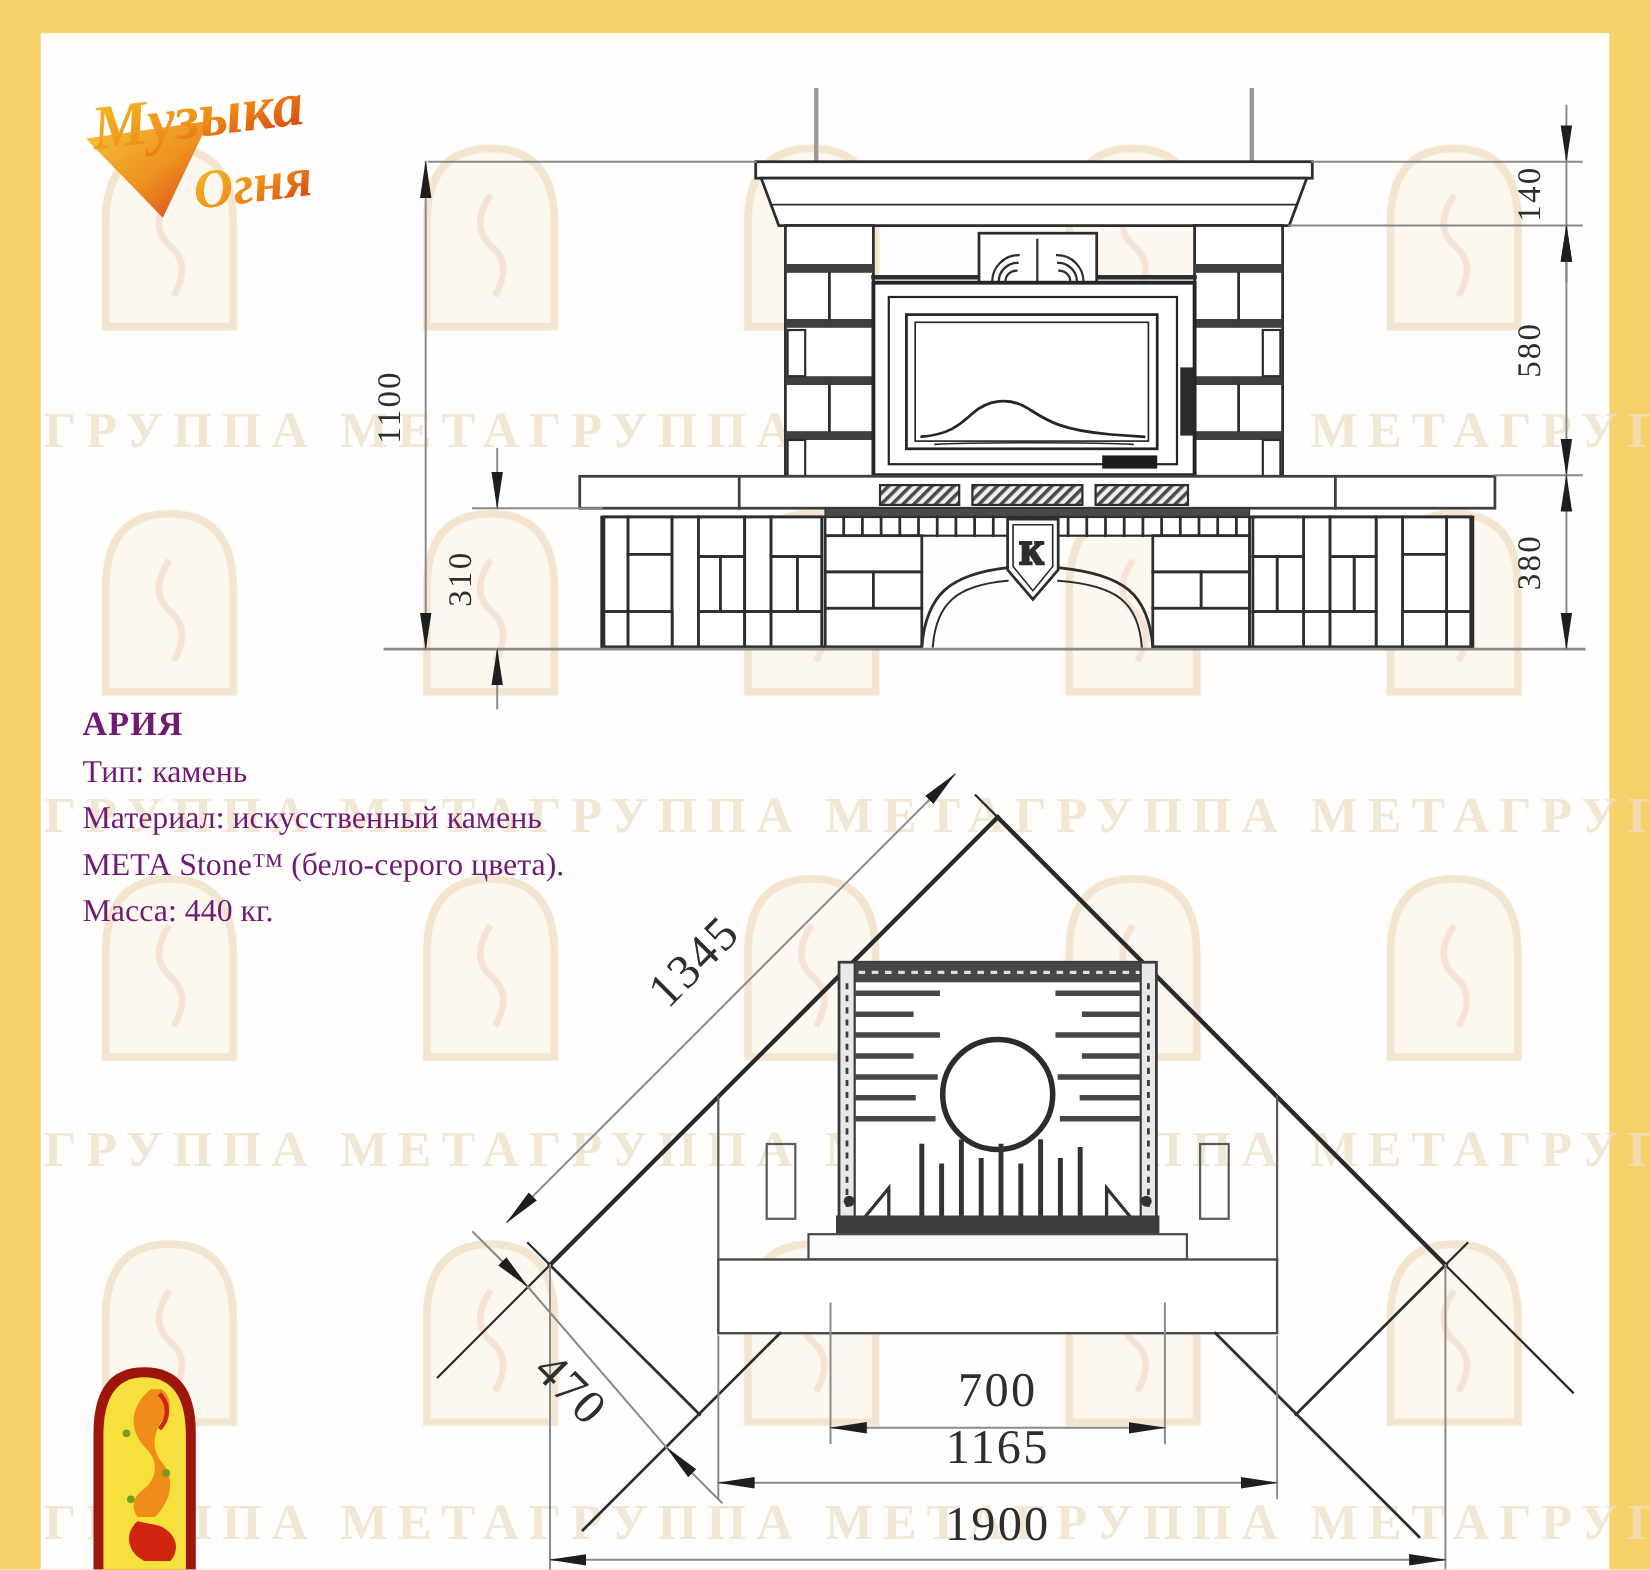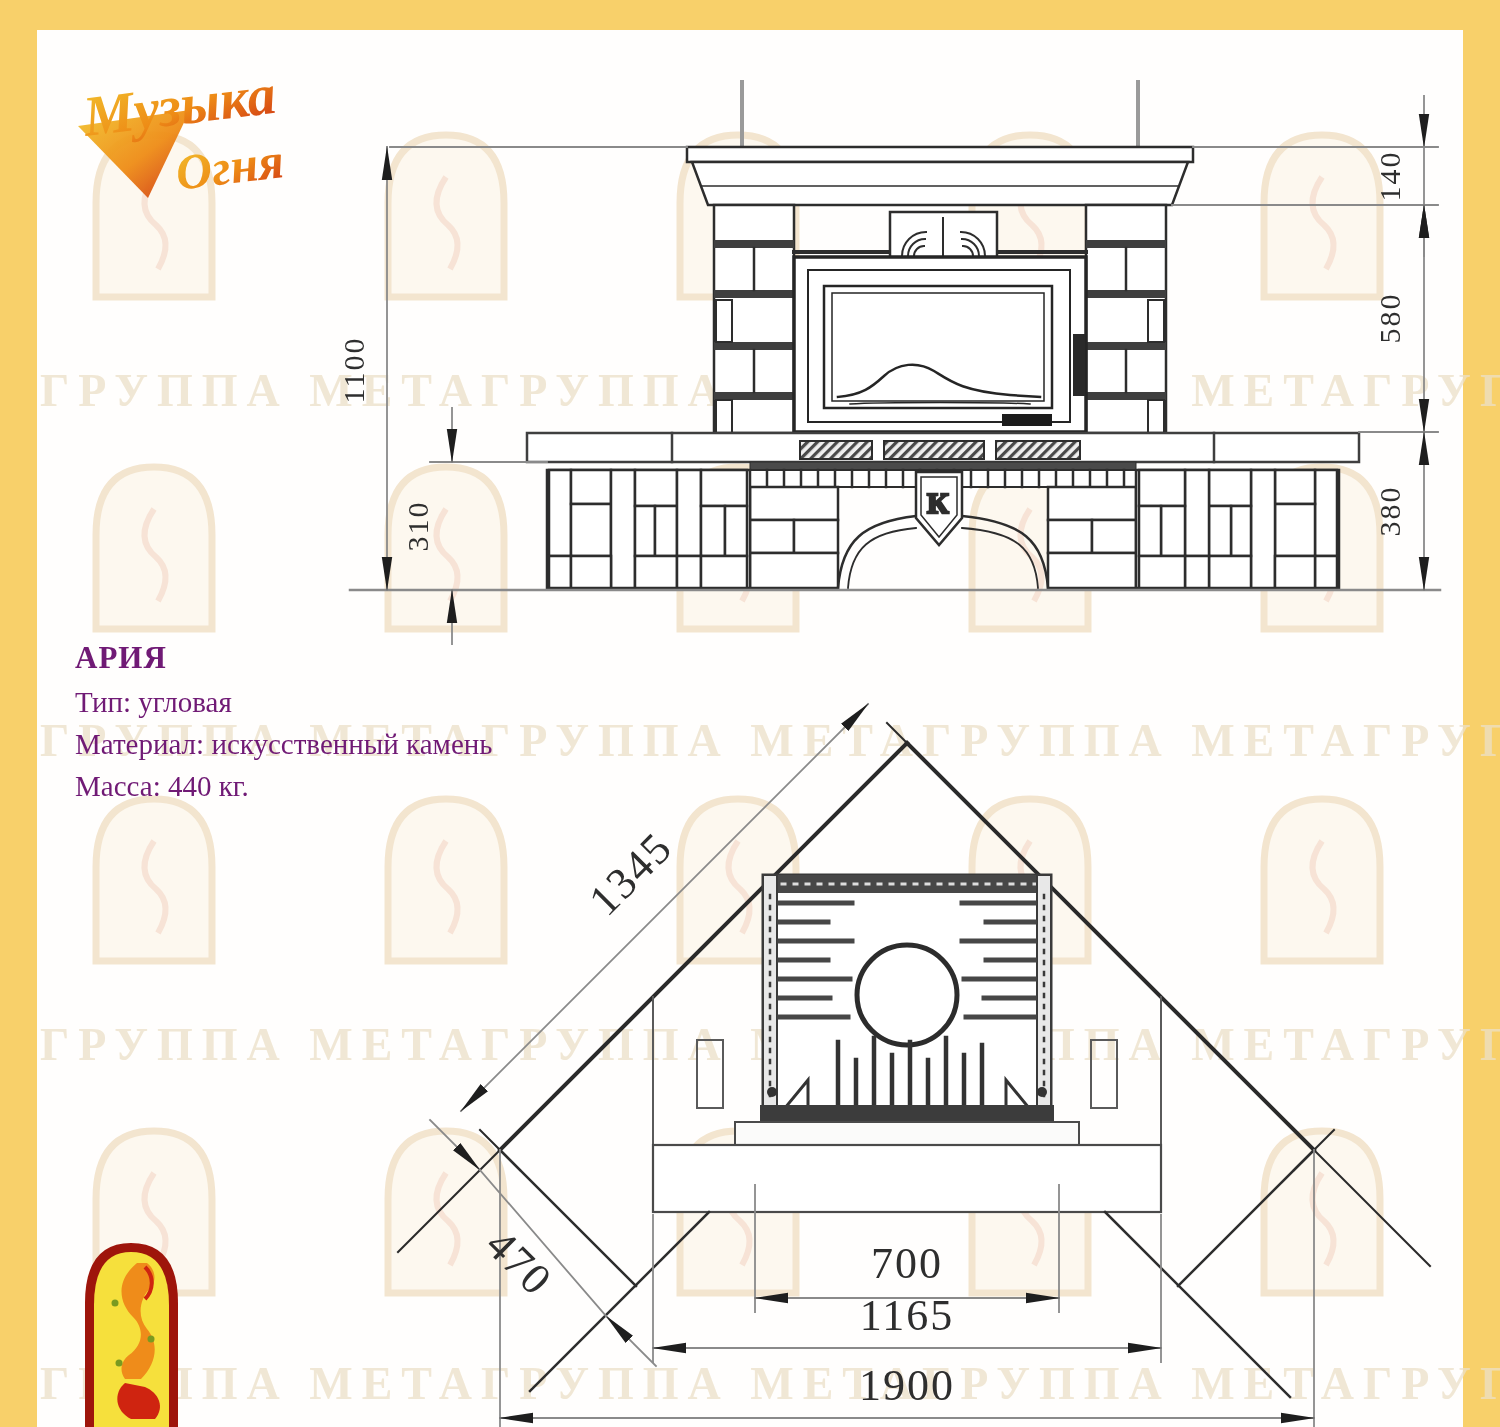--- a/index.html
+++ b/index.html
@@ -338,17 +338,18 @@
       <path d="M40,140 C28,150 30,168 46,176 L70,176 C80,164 74,150 60,144 Z" fill="#cf2410"></path>
       <path d="M60,24 C70,34 68,48 60,56" stroke="#cf2410" stroke-width="4" fill="none"></path>
       <circle cx="30" cy="60" r="3.5" fill="#7a9a20"></circle>
       <circle cx="66" cy="96" r="3.5" fill="#7a9a20"></circle>
       <circle cx="34" cy="120" r="3.5" fill="#7a9a20"></circle>
     </g>
   </svg>
 
   <div class="product">
     <div class="product-name">АРИЯ</div>
-    <div class="product-line">Тип: угловая</div>
+    <div class="product-line">Тип: камень</div>
     <div class="product-line">Материал: искусственный камень</div>
+    <div class="product-line">МЕТА Stone™ (бело-серого цвета).</div>
     <div class="product-line">Масса: 440 кг.</div>
   </div>
 </div>
 
 </body></html>

